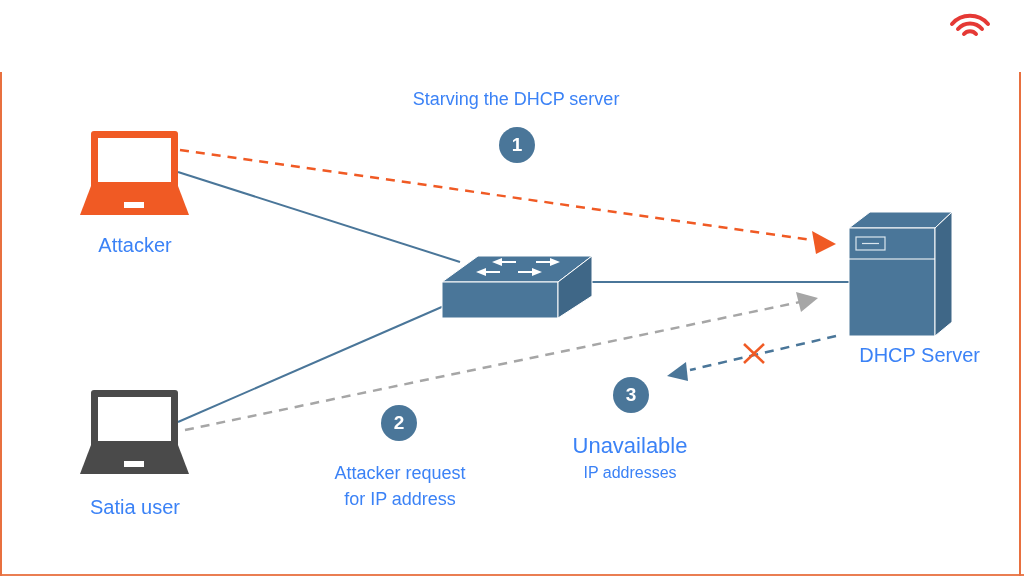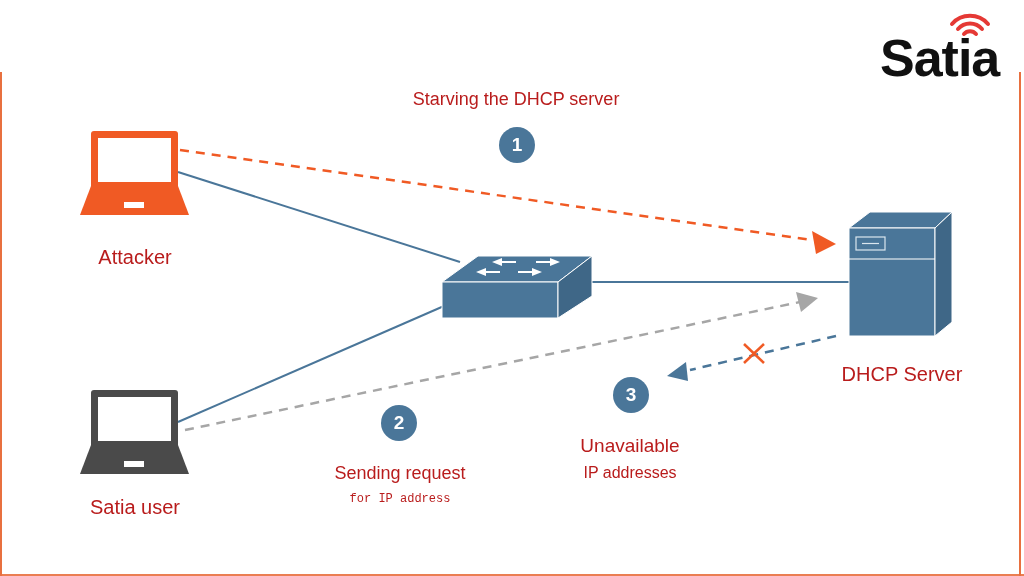--- a/index.html
+++ b/index.html
@@ -17,21 +17,21 @@
   .logo-text {
     position: absolute; left: 2px; top: 22px;
     font-family: "Liberation Sans", sans-serif; font-weight: bold;
     font-size: 52px; letter-spacing: -1px; color: #111111; line-height: 1;
   }
   .logo-wifi { position: absolute; left: 70px; top: 0px; width: 44px; height: 30px; }
 
   svg.diagram { position: absolute; left: 0; top: 0; }
 
   .label {
-    position: absolute; font-size: 20px; color: #b91c1c; line-height: 27px;
+    position: absolute; font-size: 20px; color: #3b82f6; line-height: 27px;
     text-align: center; white-space: nowrap;
   }
   .badge {
     position: absolute; width: 36px; height: 36px; border-radius: 50%;
     color: #ffffff; font-weight: bold; font-size: 19px;
     display: flex; align-items: center; justify-content: center;
   }
 </style>
 </head>
 <body>
@@ -39,21 +39,20 @@
 <div class="frame-left"></div>
 <div class="frame-right"></div>
 <div class="frame-bottom"></div>
 
 <div class="logo">
   <svg class="logo-wifi" viewBox="0 0 44 30">
     <path d="M4 14 A24 24 0 0 1 40 14" fill="none" stroke="#e53935" stroke-width="4" stroke-linecap="round"></path>
     <path d="M10 19 A16 16 0 0 1 34 19" fill="none" stroke="#e53935" stroke-width="4" stroke-linecap="round"></path>
     <path d="M16 24 A8 8 0 0 1 28 24" fill="none" stroke="#e53935" stroke-width="4" stroke-linecap="round"></path>
   </svg>
-  <div class="logo-text">Satia</div>
 </div>
 
 <svg class="diagram" width="1024" height="576" viewBox="0 0 1024 576">
 
   <line x1="178" y1="172" x2="460" y2="262" stroke="#4a7699" stroke-width="2"></line>
   <line x1="178" y1="422" x2="444" y2="306" stroke="#4a7699" stroke-width="2"></line>
   <line x1="590" y1="282" x2="850" y2="282" stroke="#4a7699" stroke-width="2"></line>
 
   <line x1="180" y1="150" x2="812" y2="240" stroke="#f05a24" stroke-width="2.5" stroke-dasharray="9 7"></line>
   <polygon points="836,244 812,231 816,254" fill="#f05a24"></polygon>
@@ -102,26 +101,26 @@
   <g>
     <polygon points="849,228 870,212 952,212 935,228" fill="#4a7699" stroke="#ffffff" stroke-width="1"></polygon>
     <rect x="849" y="228" width="86" height="108" fill="#4a7699" stroke="#ffffff" stroke-width="1"></rect>
     <polygon points="935,228 952,212 952,322 935,336" fill="#3f6787" stroke="#ffffff" stroke-width="1"></polygon>
     <line x1="849" y1="259" x2="935" y2="259" stroke="#ffffff" stroke-width="1.2"></line>
     <rect x="856" y="237" width="29" height="13" fill="none" stroke="#dbe6ee" stroke-width="1.2"></rect>
     <line x1="862" y1="243.5" x2="879" y2="243.5" stroke="#dbe6ee" stroke-width="1.2"></line>
   </g>
 </svg>
 
-<div class="label" style="left:84px; top:244px; width:102px;">Attacker</div>
+<div class="label" style="left:84px; top:232px; width:102px;">Attacker</div>
 <div class="label" style="left:60px; top:494px; width:150px;">Satia user</div>
-<div class="label" style="left:824px; top:361px; width:156px;">DHCP Server</div>
+<div class="label" style="left:824px; top:342px; width:156px;text-align:right;">DHCP Server</div>
 
 <div class="label" style="left:380px; top:86px; width:272px; font-size:18px;">Starving the DHCP server</div>
 <div class="badge" style="left:499px; top:127px; background:#4a7699;">1</div>
 
 <div class="badge" style="left:381px; top:405px; background:#4a7699;">2</div>
-<div class="label" style="left:300px; top:460px; width:200px; font-size:18px;">Sending request</div>
-<div class="label" style="left:300px; top:486px; width:200px; font-size:12px;font-family:Liberation Mono, monospace;">for IP address</div>
+<div class="label" style="left:300px; top:460px; width:200px; font-size:18px;">Attacker request</div>
+<div class="label" style="left:300px; top:486px; width:200px; font-size:18px;">for IP address</div>
 
 <div class="badge" style="left:613px; top:377px; background:#4a7699;">3</div>
-<div class="label" style="left:540px; top:432px; width:180px; font-size:19px;">Unavailable</div>
+<div class="label" style="left:540px; top:432px; width:180px; font-size:22px;">Unavailable</div>
 <div class="label" style="left:540px; top:459px; width:180px; font-size:16px;">IP addresses</div>
 
 </body></html>

